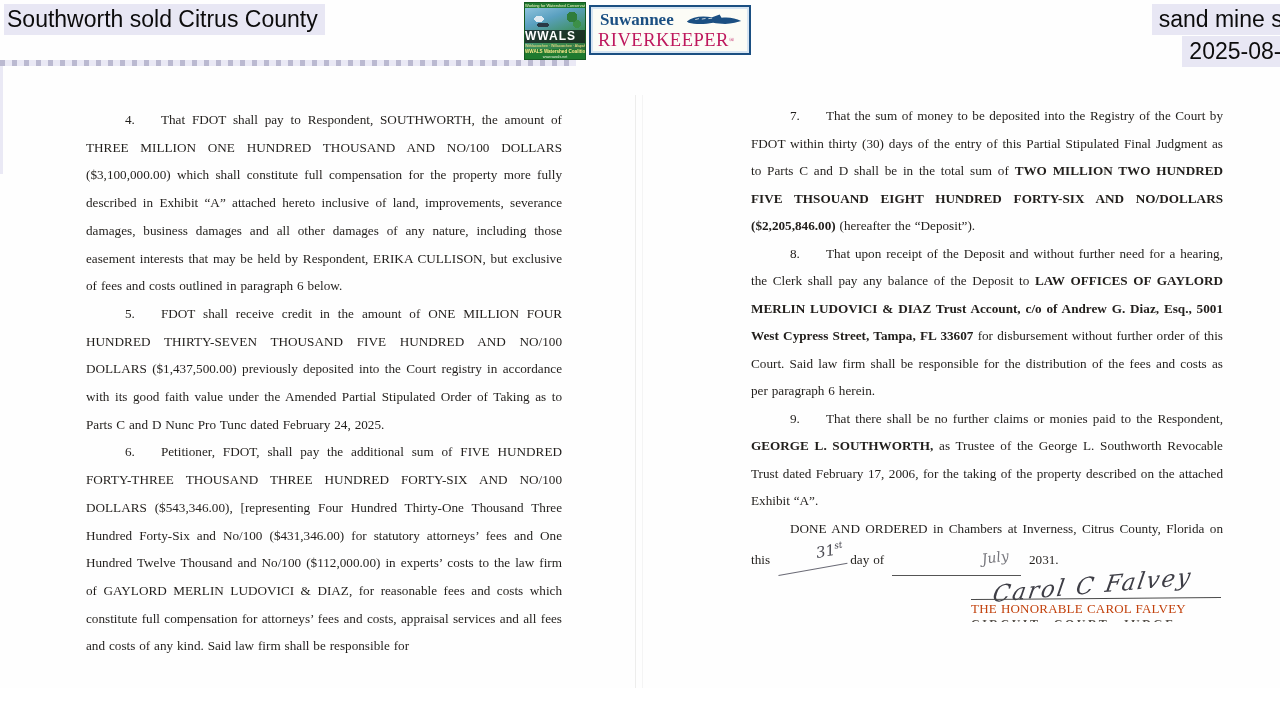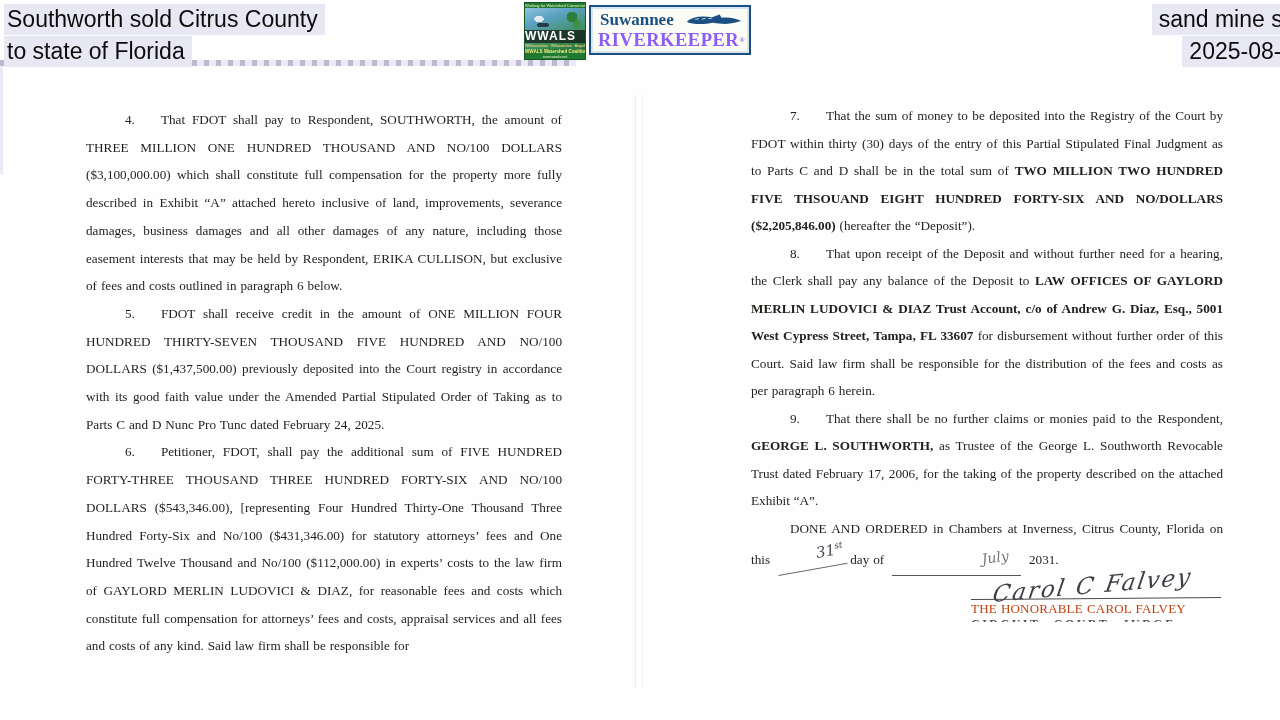--- a/index.html
+++ b/index.html
@@ -31,21 +31,21 @@
      radial-gradient(ellipse 7px 7px at 16px 15px,#3c9048 60%,transparent 61%);}
   .wwals-name{position:absolute;left:0;right:0;bottom:6px;background:rgba(20,30,25,.78);color:#fff;
      font-family:Liberation Sans, sans-serif;font-weight:bold;font-size:12px;line-height:13px;text-align:left;letter-spacing:1px;}
   .wwals-rivers{position:absolute;left:0;right:0;bottom:1px;color:#ffe48a;font-family:"Liberation Sans",sans-serif;font-size:3.5px;line-height:4px;text-align:center;white-space:nowrap;overflow:hidden;}
   .wwals-bottom{font-family:"Liberation Sans",sans-serif;font-size:4.6px;line-height:6px;color:#fde98d;text-align:center;font-weight:bold;white-space:nowrap;overflow:hidden;}
   .wwals-url{font-family:"Liberation Sans",sans-serif;font-size:3.6px;line-height:4px;color:#e8f3d9;text-align:center;}
 
   .rk{width:162px;height:50px;margin-left:3px;margin-top:3px;background:#fcfcf6;border:2px solid #1b4f82;box-shadow:inset 0 0 0 2px #d7e5f2;box-sizing:border-box;position:relative;overflow:hidden;}
   .rk-line1{position:absolute;left:9px;top:4px;color:#1b4f82;font-family:"Liberation Serif",serif;font-weight:bold;font-size:17px;line-height:18px;}
   .rk-fish{position:absolute;right:6px;top:6px;width:58px;height:15px;}
-  .rk-line2{position:absolute;left:7px;top:23px;color:#8b5cf6;font-family:"Liberation Serif",serif;font-weight:bold;font-size:18.5px;line-height:20px;letter-spacing:.5px;white-space:nowrap;}
+  .rk-line2{position:absolute;left:7px;top:23px;color:#be185d;font-family:"Liberation Serif",serif;font-weight:normal;font-size:18.5px;line-height:20px;letter-spacing:.5px;white-space:nowrap;}
   .rk-reg{font-size:7px;vertical-align:top;}
 
   
   .doc-col{position:absolute;color:#211e1b;font-size:13.2px;line-height:27.7px;text-align:justify;word-spacing:.6px;filter:blur(.22px);}
   .doc-col p{margin:0;text-indent:39px;}
   .para-tab{display:inline-block;width:26px;}
   .bold{font-weight:bold;}
   #left-col{left:86px;top:106px;width:476px;}
   #right-col{left:751px;top:102px;width:472px;line-height:27.5px;}
 
@@ -61,21 +61,20 @@
   .sig-name{margin-left:220px;margin-top:2px;font-size:13px;color:#c2410c;letter-spacing:.2px;}
   .sig-clip{margin-left:220px;height:5px;overflow:hidden;font-size:12px;font-weight:bold;letter-spacing:2.5px;word-spacing:8px;color:#55504a;}
 </style>
 </head>
 <body>
 
 <div class="screen">
 
   <div class="hdr-left">
     <span class="hdr-line"><span class="hdr-chip">Southworth sold Citrus County</span></span>
-    <span class="hdr-line"><span class="hdr-chip">to state of Florida</span></span>
   </div>
 
   <div class="hdr-right">
     <span class="hdr-line"><span class="hdr-chip">sand mine site</span></span>
     <span class="hdr-line"><span class="hdr-chip">2025-08-06</span></span>
   </div>
 
   <div class="ghost-bar"></div>
   <div class="edge-sliver"></div>
   <div class="page-seam" style="left:635px;"></div>

